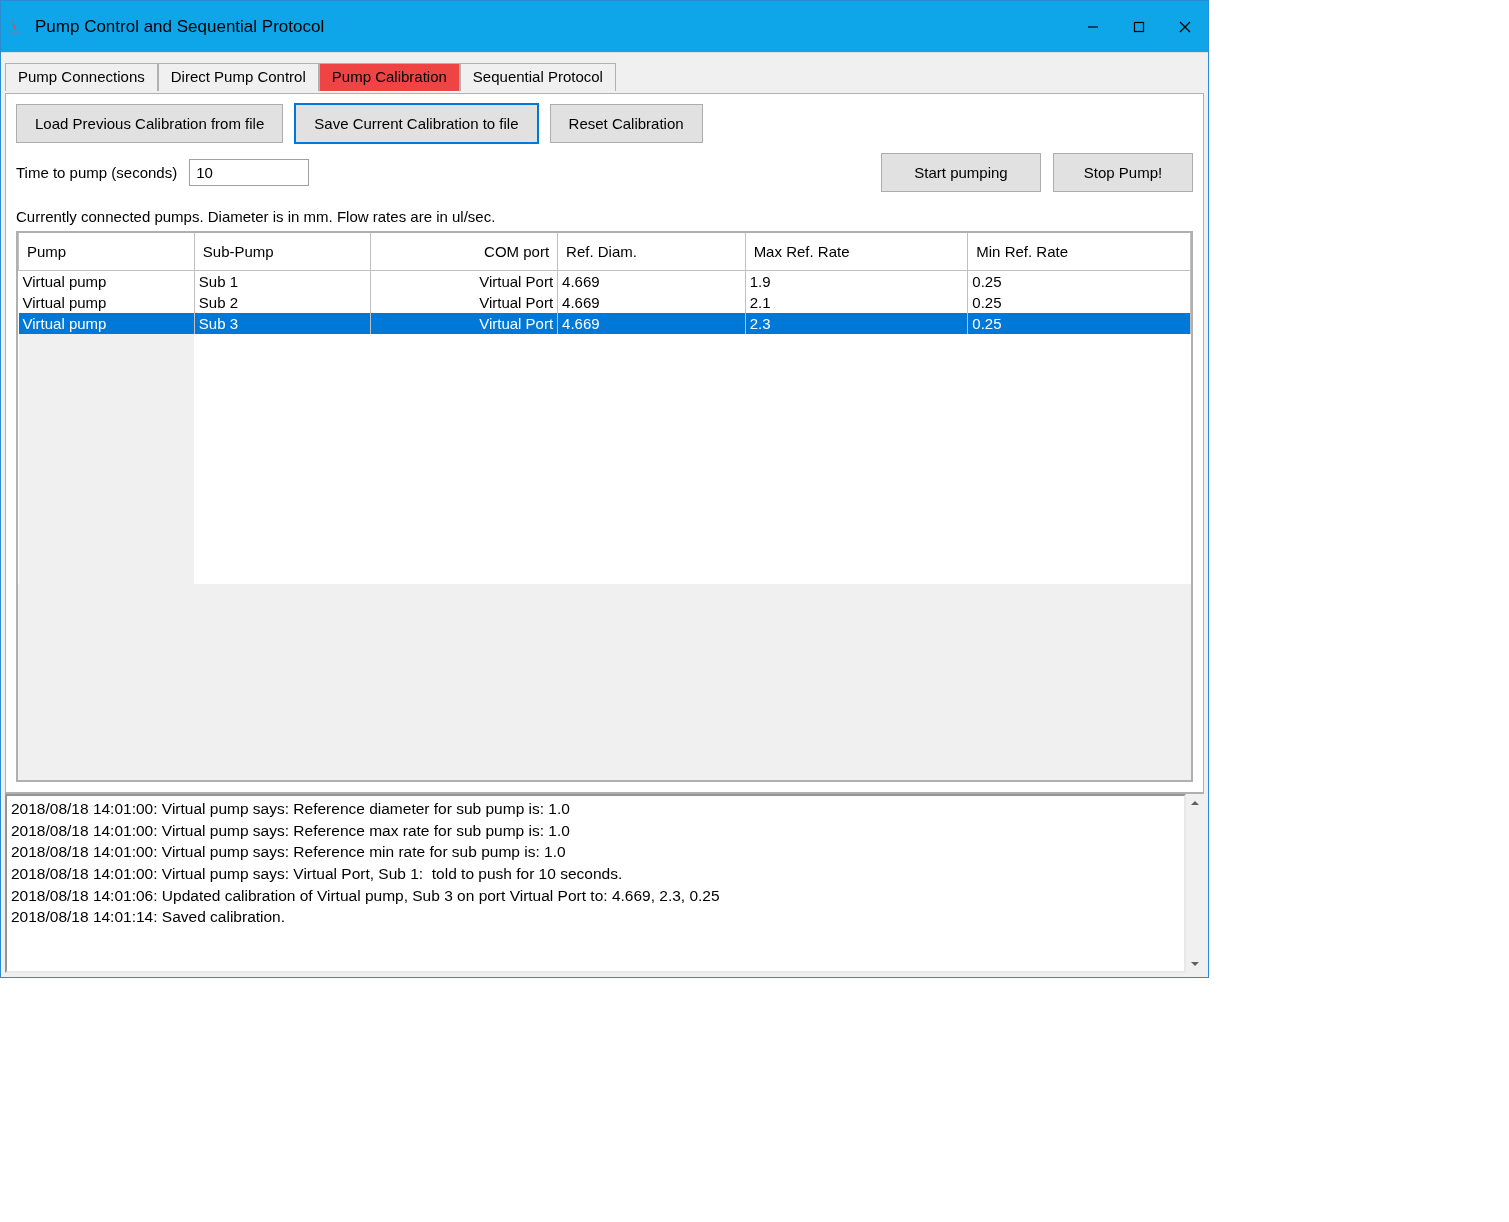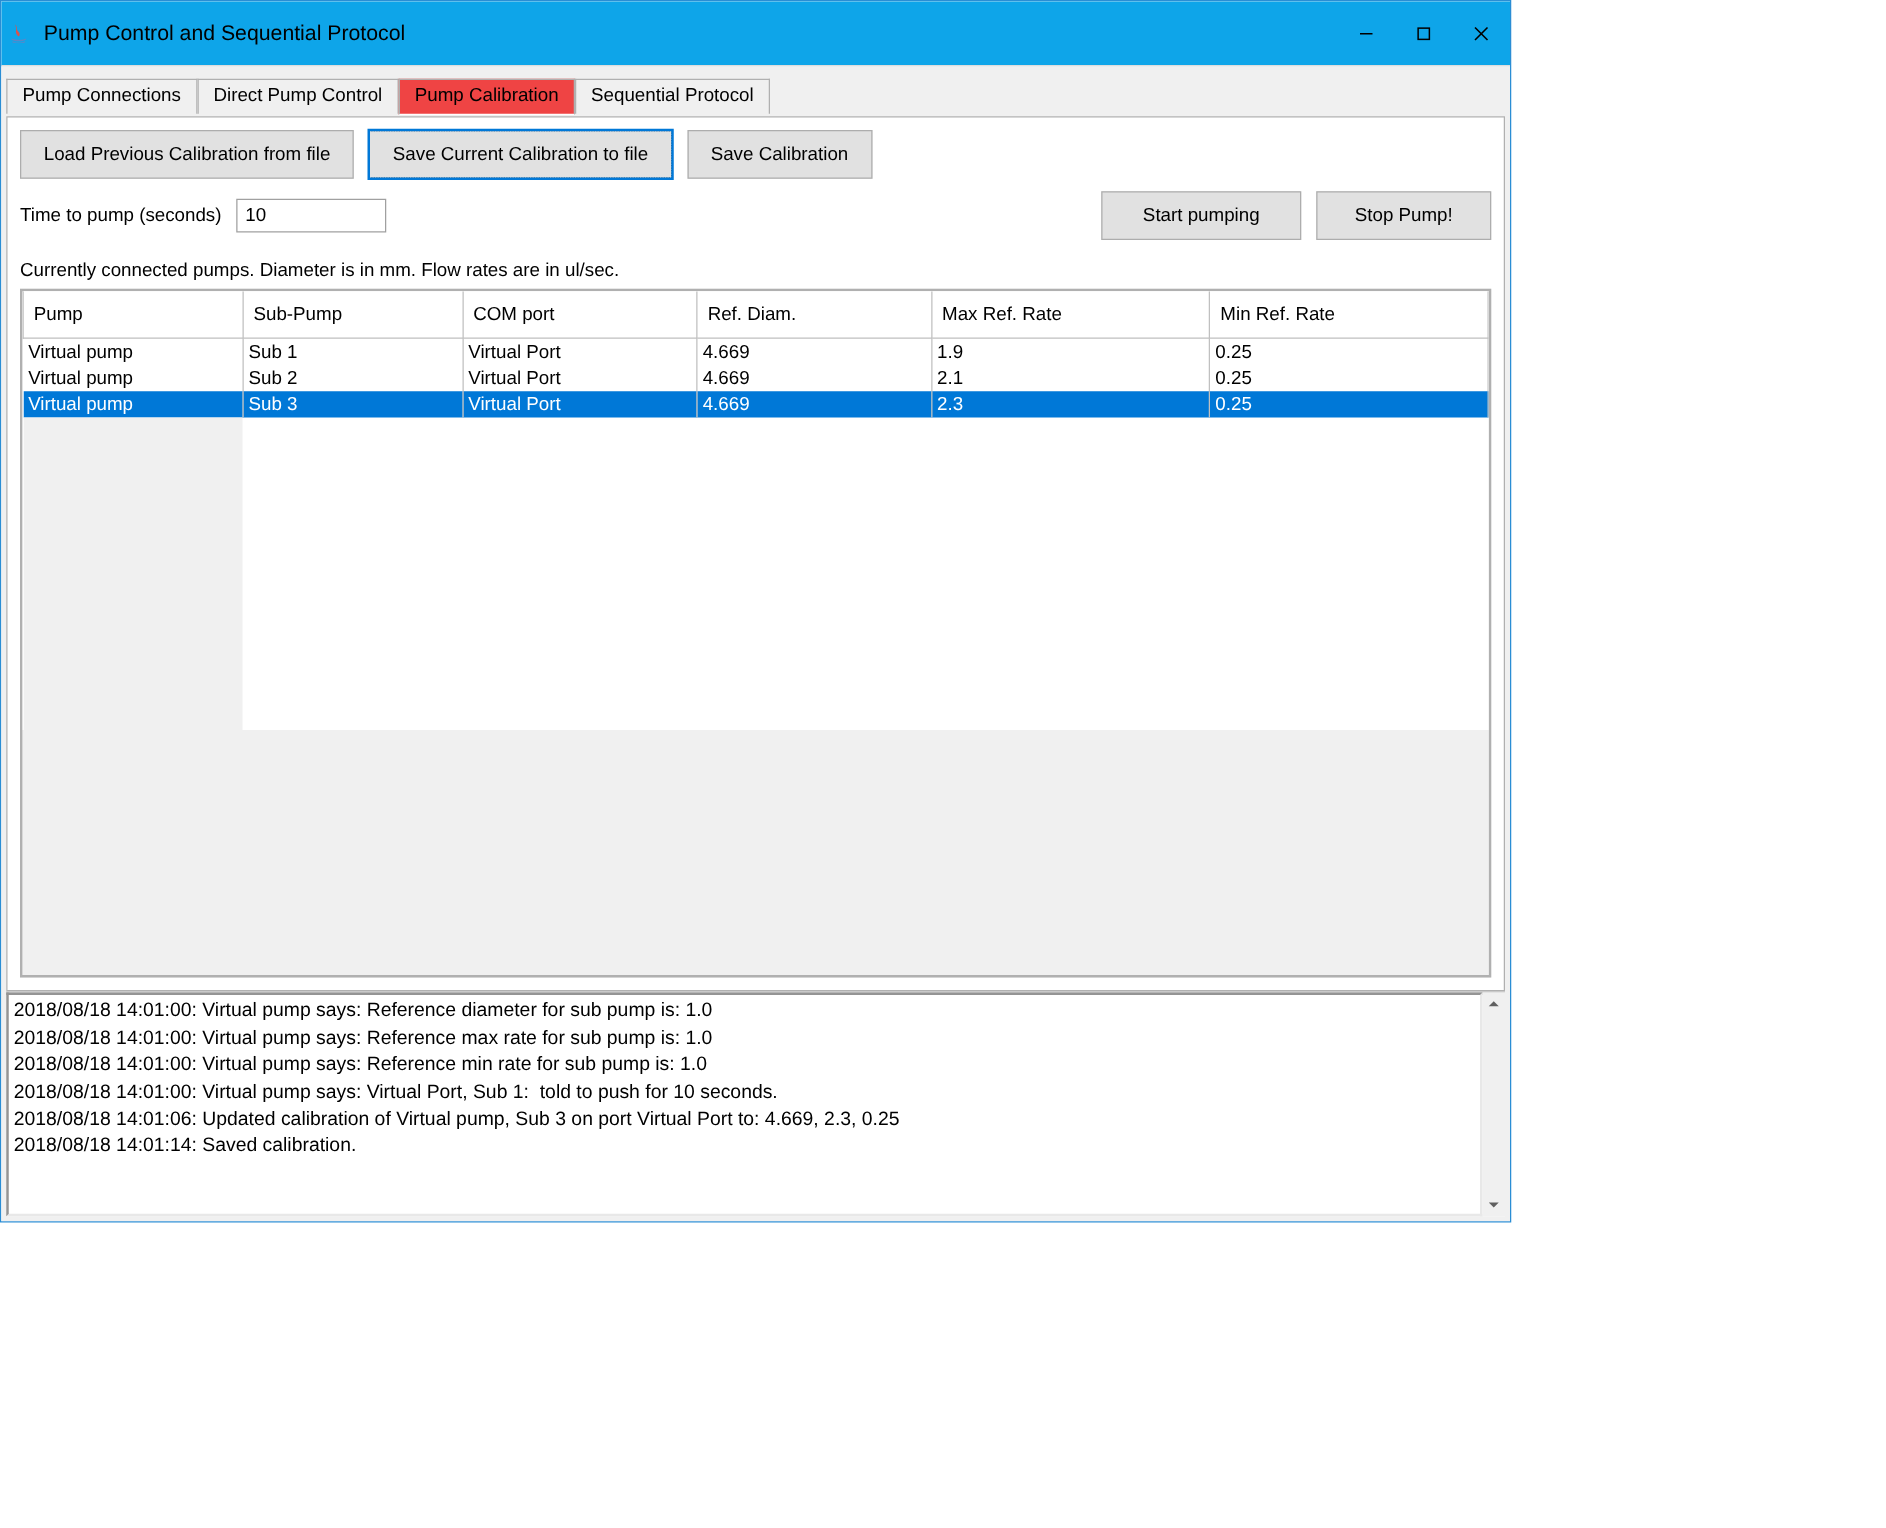--- a/index.html
+++ b/index.html
@@ -200,21 +200,21 @@
   }
   .scroll-arrow {
     width: 100%; height: 18px;
     display: flex; align-items: center; justify-content: center;
     font-size: 11px;
     color: #606060;
   }
 
   th:nth-child(1), td:nth-child(1){ width:15%; }
   th:nth-child(2), td:nth-child(2){ width:15%; }
-  th:nth-child(3), td:nth-child(3){ width:16%; }
+  th:nth-child(3), td:nth-child(3){ width:16%;text-align:right; }
   th:nth-child(4), td:nth-child(4){ width:16%; }
   th:nth-child(5), td:nth-child(5){ width:19%; }
   th:nth-child(6), td:nth-child(6){ width:19%; }
 </style>
 </head>
 <body>
 
 <div class="titlebar">
   <span class="java-icon">
     <svg width="18" height="18" viewBox="0 0 24 24">
@@ -250,21 +250,21 @@
     <div class="tab">Direct Pump Control</div>
     <div class="tab active">Pump Calibration</div>
     <div class="tab">Sequential Protocol</div>
   </div>
 
   <div class="tabcontent">
 
     <div class="row">
       <button class="btn">Load Previous Calibration from file</button>
       <button class="btn focus">Save Current Calibration to file</button>
-      <button class="btn">Save Calibration</button>
+      <button class="btn">Reset Calibration</button>
     </div>
 
     <div class="row">
       <span class="label">Time to pump (seconds)</span>
       <input class="text-input" type="text" value="10" style="">
       <button class="btn" style="margin-left:auto;width:160px">Start pumping</button>
       <button class="btn" style="width:140px">Stop Pump!</button>
     </div>
 
     <div class="info-label">Currently connected pumps. Diameter is in mm. Flow rates are in ul/sec.</div>

